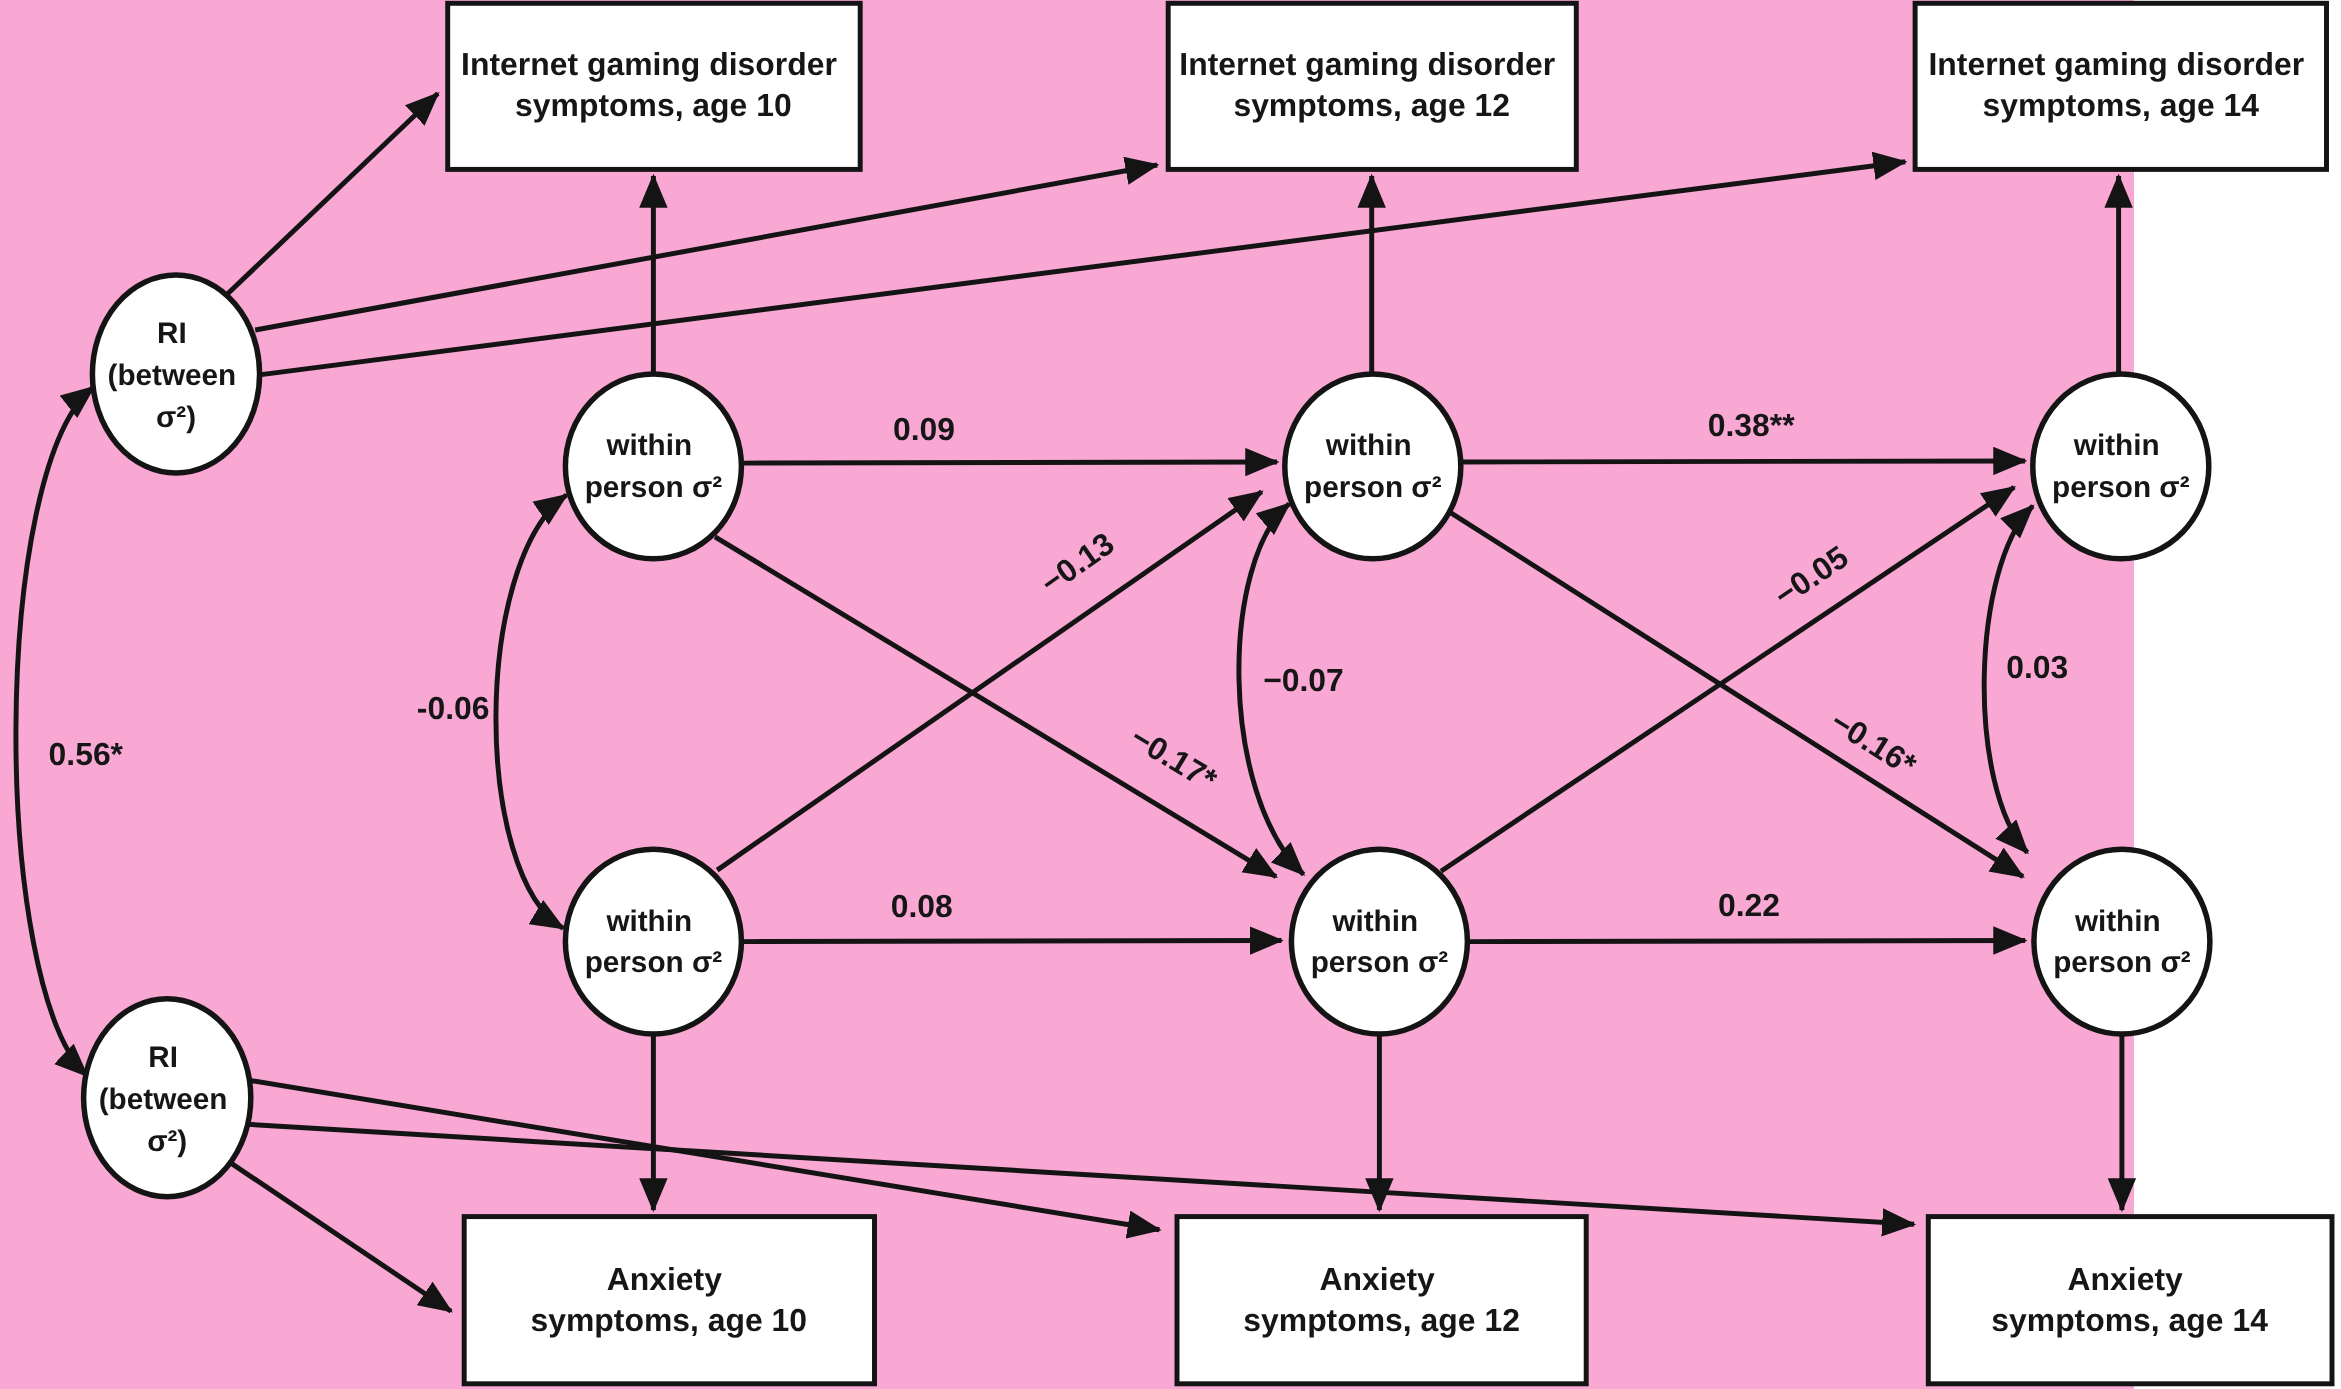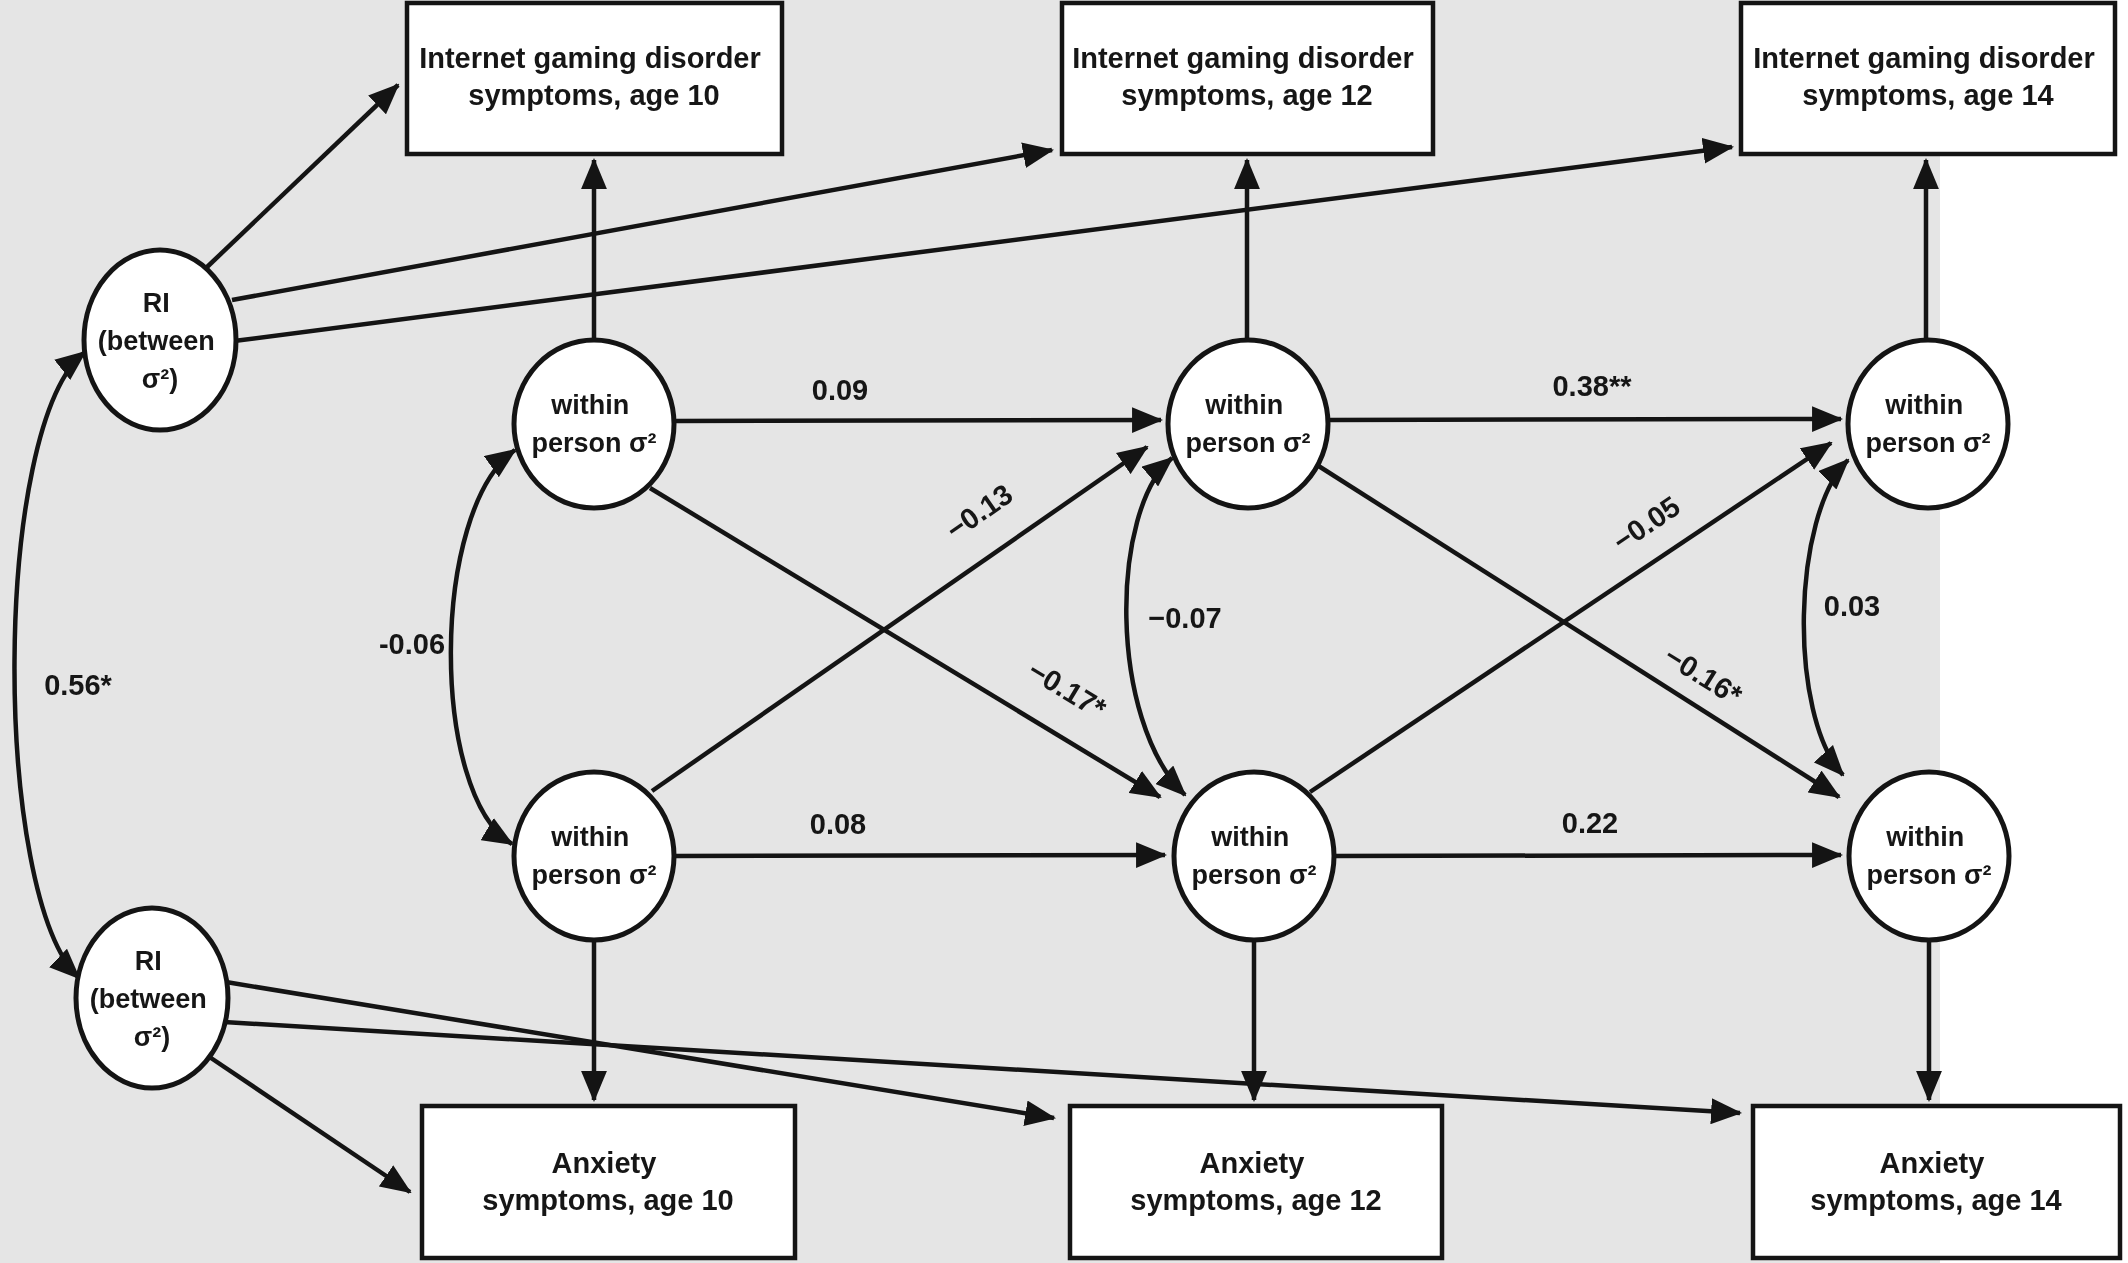--- a/index.html
+++ b/index.html
@@ -1,16 +1,16 @@
 <!DOCTYPE html>
 <html><head>
 <meta charset="utf-8">
 <style>
   html,body{margin:0;padding:0;background:#ffffff;}
-  .stage{width:1940px;height:1263px;position:relative;background:#e5e5e5;
+  .stage{width:1940px;height:1263px;position:relative;background:#f9a8d4;
          font-family:"Liberation Sans", sans-serif;}
   svg{display:block;}
   .edge{stroke:#141414;stroke-width:4.5;fill:none;}
   .shape{stroke:#141414;stroke-width:5;fill:#ffffff;}
   .boxshape{stroke:#141414;stroke-width:4.5;fill:#ffffff;}
   .boxtext{font:bold 29px "Liberation Sans", sans-serif;fill:#161616;text-anchor:middle;}
   .circtext{font:bold 27px "Liberation Sans", sans-serif;fill:#161616;text-anchor:middle;}
   .coef{font:bold 29px "Liberation Sans", sans-serif;fill:#161616;text-anchor:middle;}
 </style>
 </head>

